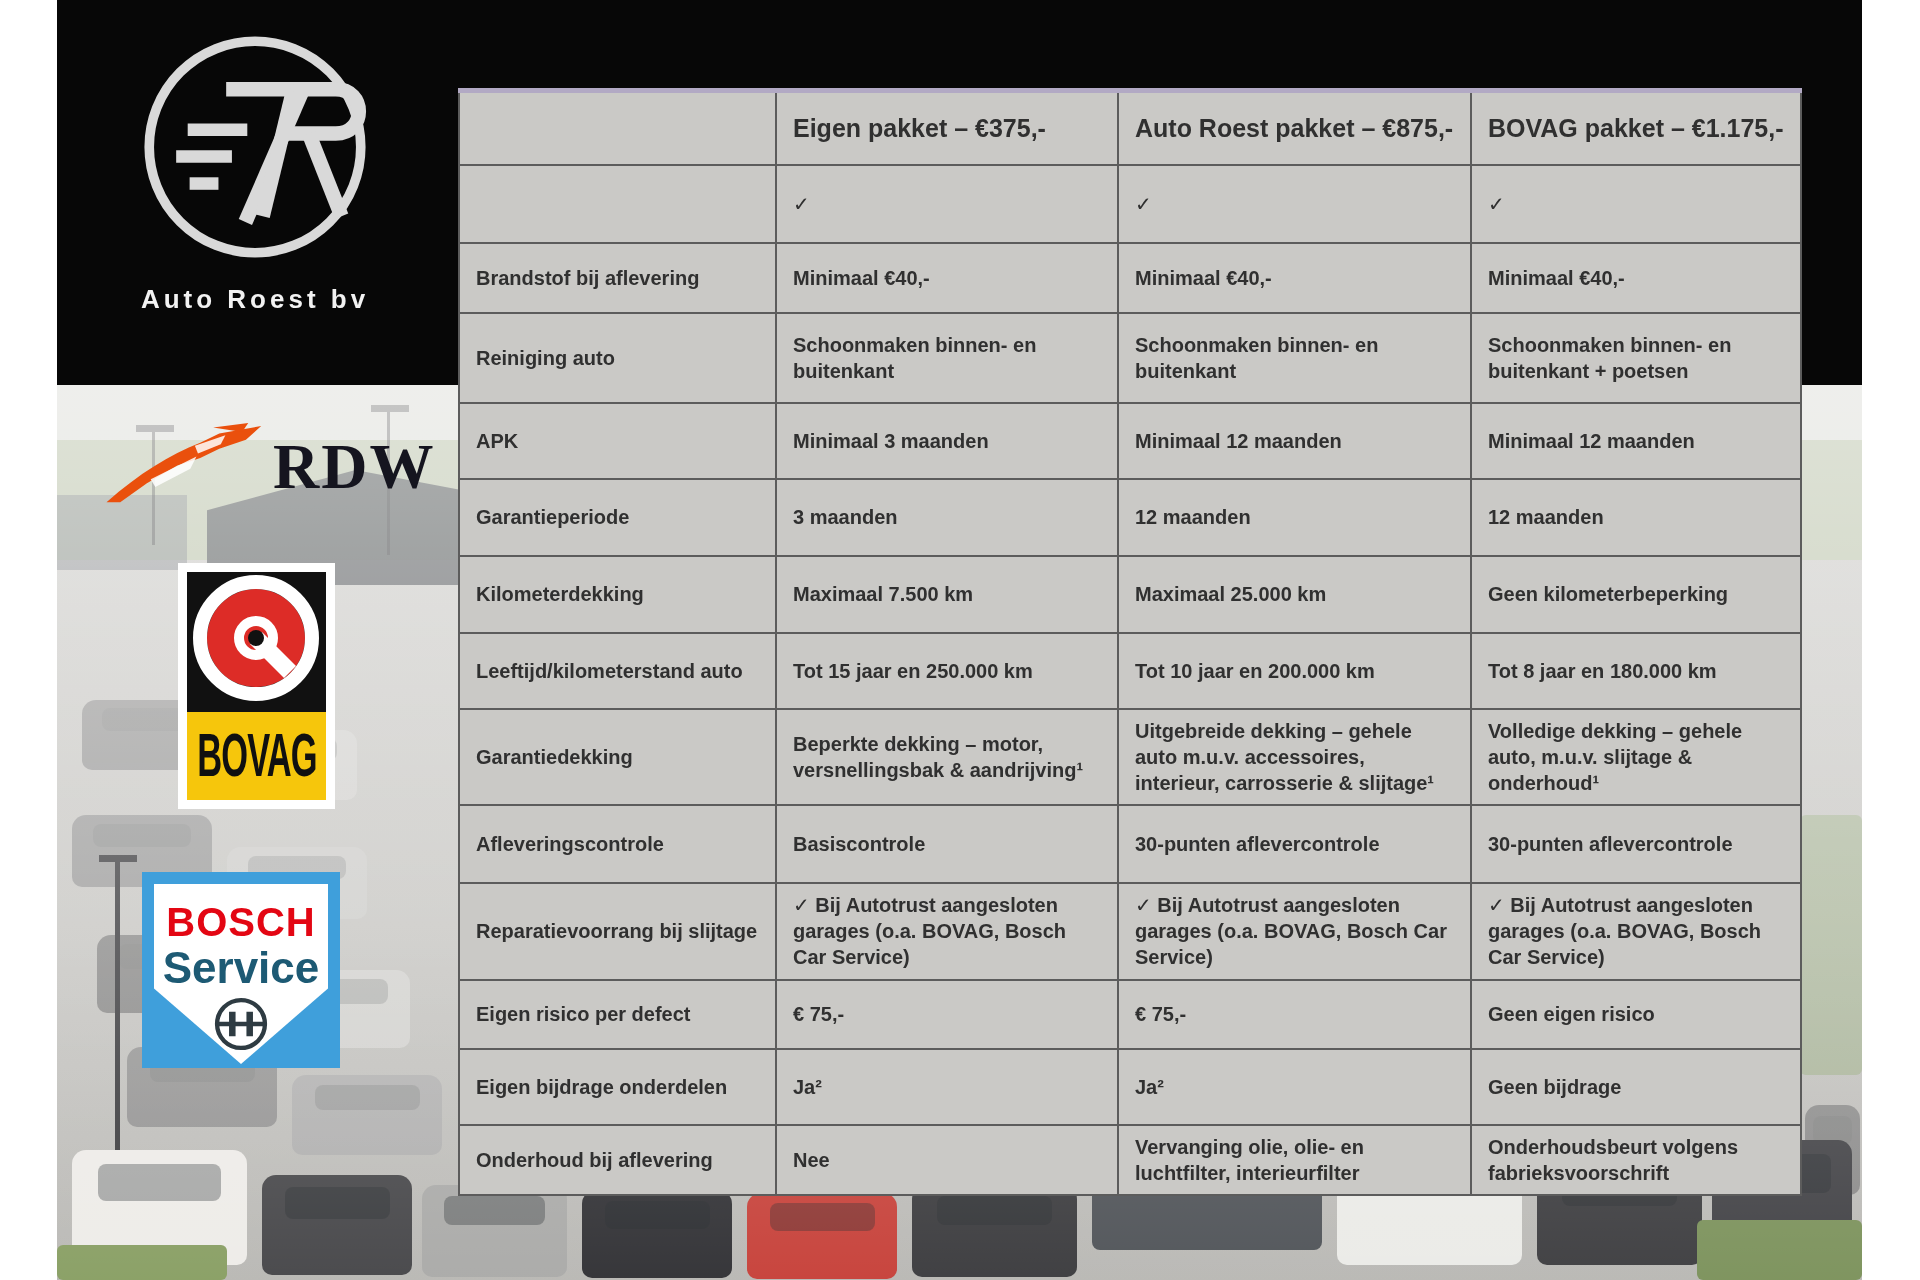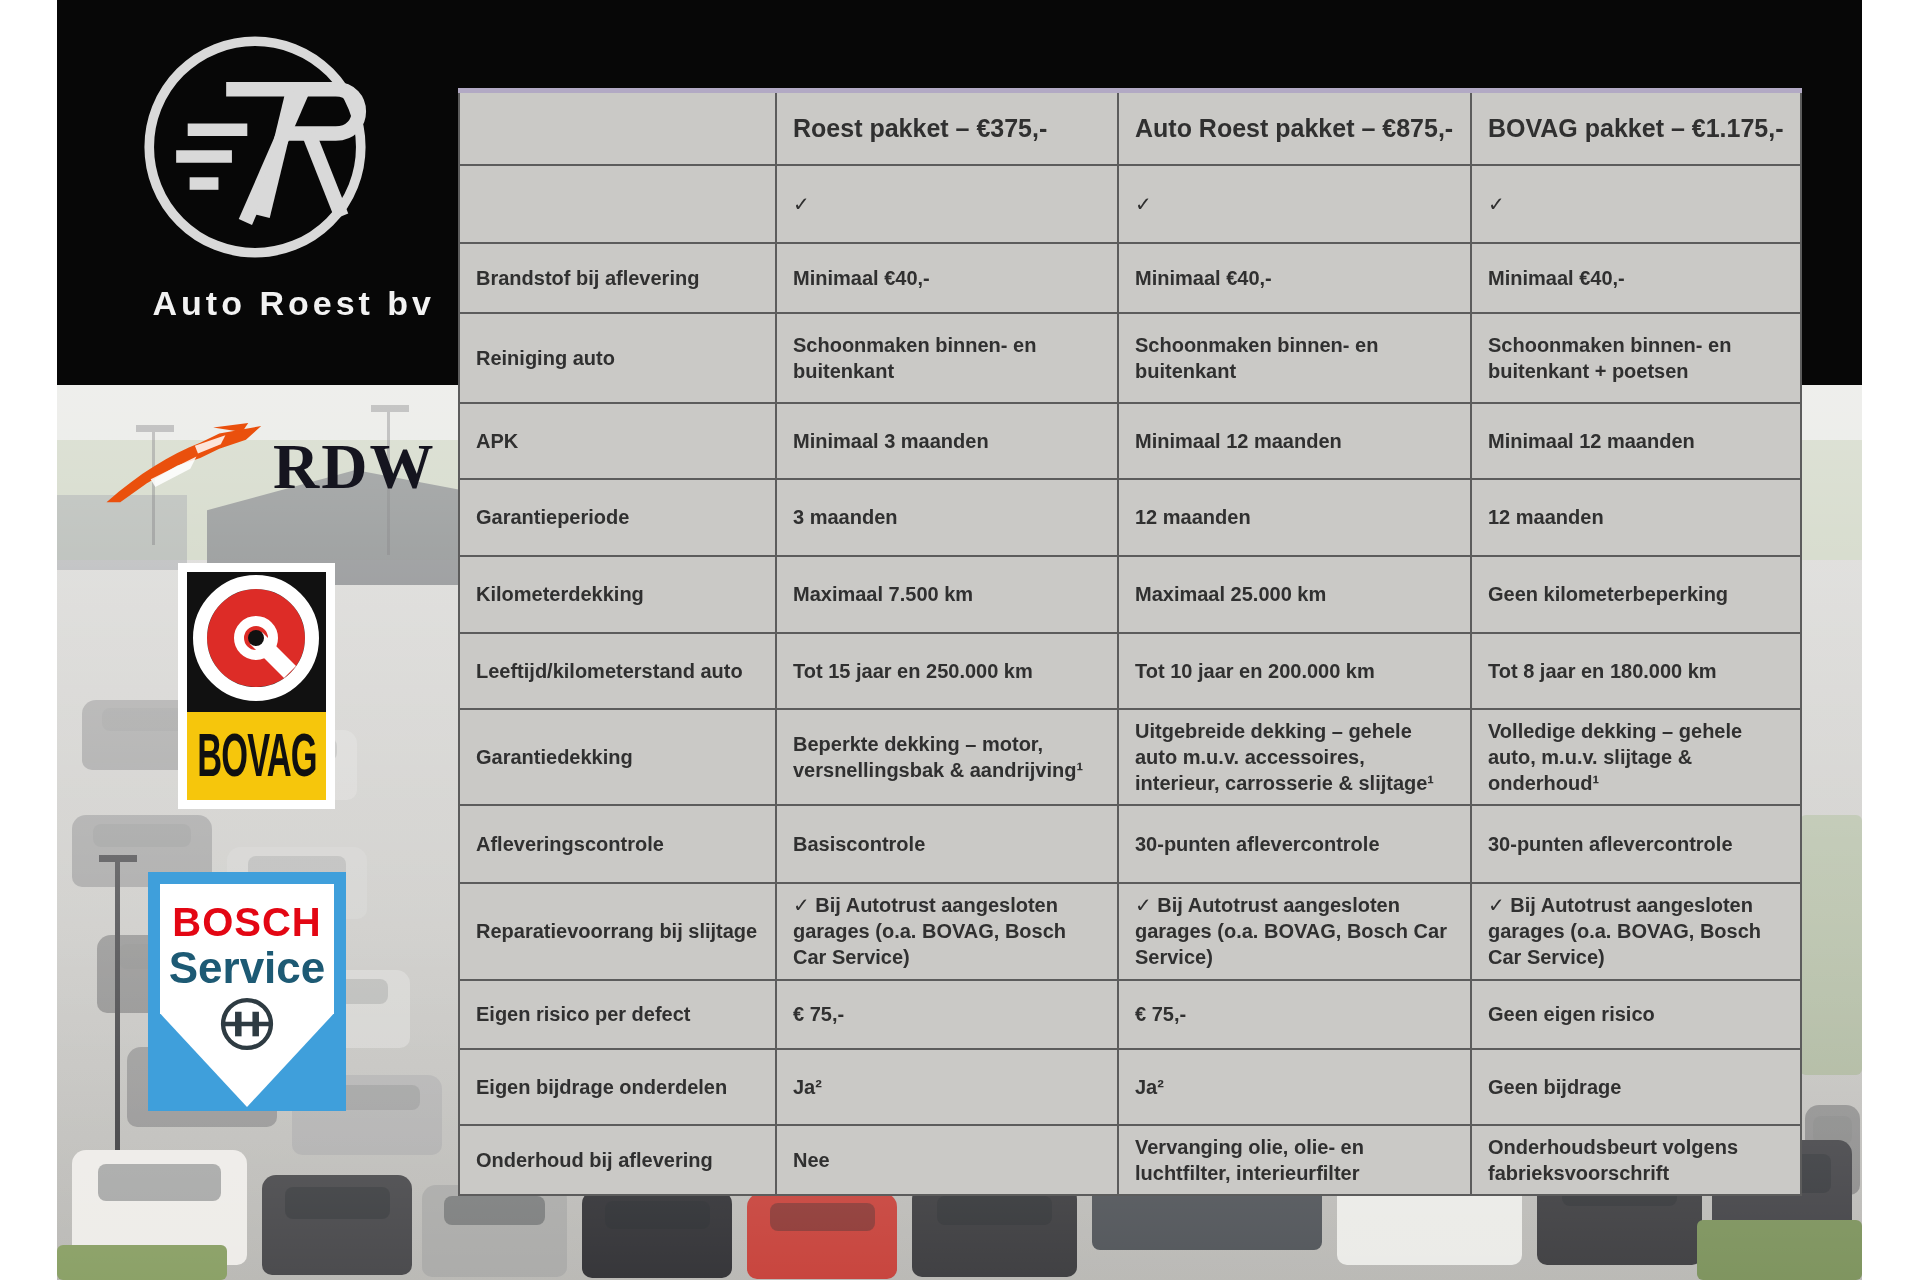--- a/index.html
+++ b/index.html
@@ -24,38 +24,38 @@
   .grass{position:absolute;border-radius:6px;}
   .wash{position:absolute;inset:0;
         background:linear-gradient(rgba(255,255,255,.55),rgba(255,255,255,.30) 55%,rgba(255,255,255,.10));}
 
   
   .band{position:absolute;left:57px;top:0;width:1805px;height:385px;background:#070707;}
 
   
   .ar-logo{position:absolute;left:75px;top:22px;width:360px;text-align:center;}
   .ar-logo svg{display:block;margin:0 auto;}
-  .ar-text{margin-top:12px;color:#f2f2f2;font-size:34px;font-weight:bold;letter-spacing:4px;text-align:right;}
+  .ar-text{margin-top:12px;color:#f2f2f2;font-size:26px;font-weight:bold;letter-spacing:4px;}
 
   
   .rdw{position:absolute;left:75px;top:408px;width:360px;height:110px;}
   .rdw svg{position:absolute;left:30px;top:8px;}
   .rdw-text{position:absolute;left:198px;top:22px;font-family:"Liberation Serif","DejaVu Serif",serif;
             font-weight:bold;font-size:64px;color:#15151f;letter-spacing:2px;text-align:center;}
 
   
   .bovag{position:absolute;left:178px;top:563px;width:157px;height:246px;background:#ffffff;
          box-sizing:border-box;padding:9px;}
   .bovag svg{display:block;}
   .bovag-band{width:139px;height:88px;background:#f6c60c;display:flex;align-items:center;justify-content:center;}
   .bovag-band span{font-weight:bold;font-size:42px;color:#101010;letter-spacing:-1px;
                    transform:scale(.82,1.45);display:inline-block;}
 
   
-  .bosch{position:absolute;left:148px;top:872px;width:198px;height:239px;background:#3f9fdb;}
+  .bosch{position:absolute;left:142px;top:872px;width:198px;height:196px;background:#3f9fdb;}
   .bosch-shield{position:absolute;left:12px;right:12px;top:12px;bottom:4px;background:#ffffff;
                 clip-path:polygon(0 0,100% 0,100% 58%,50% 100%,0 58%);text-align:center;}
   .bosch-line1{margin-top:16px;font-weight:bold;font-size:40px;color:#e30613;letter-spacing:1px;}
   .bosch-line2{margin-top:-2px;font-weight:bold;font-size:44px;color:#1d5a74;}
   .bosch-shield svg{display:block;margin:2px auto 0;}
 
   
   table.pkg{position:absolute;left:458px;top:88px;width:1342px;border-collapse:collapse;
             table-layout:fixed;background:#cac9c6;border:2px solid #5c5c5c;border-top:5px solid #b2a9c4;}
   table.pkg th,table.pkg td{border:2px solid #5c5c5c;vertical-align:middle;padding:8px 16px;
@@ -176,21 +176,21 @@
   <table class="pkg">
     <colgroup>
         <col style="width:317px">
         <col style="width:342px">
         <col style="width:353px">
         <col style="width:330px">
       </colgroup>
     <tbody>
         <tr class="r0">
       <th></th>
-      <th>Roest pakket – €375,-</th>
+      <th>Eigen pakket – €375,-</th>
       <th>Auto Roest pakket – €875,-</th>
       <th>BOVAG pakket – €1.175,-</th>
     </tr>
     <tr class="r1">
       <td class="rlabel"></td>
       <td class="check">✓</td>
       <td class="check">✓</td>
       <td class="check">✓</td>
     </tr>
     <tr class="r2">

